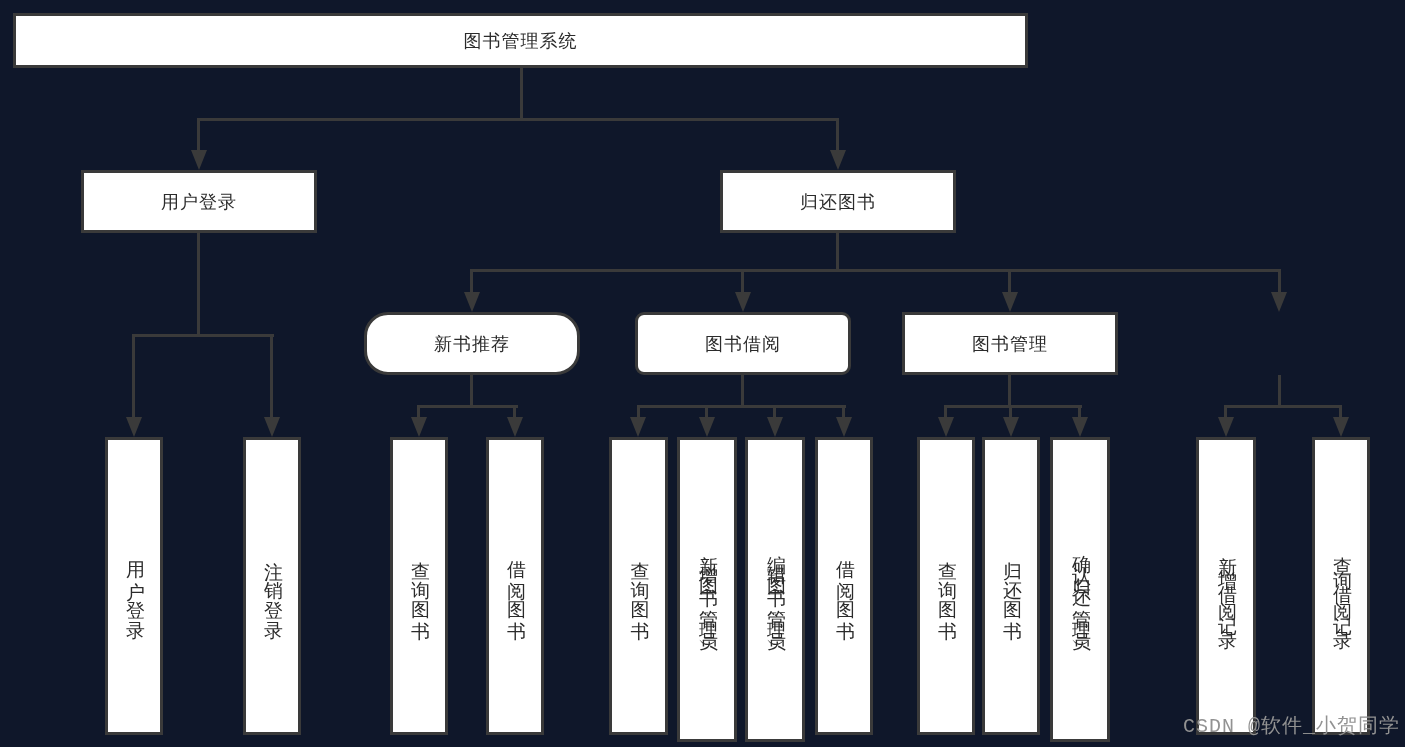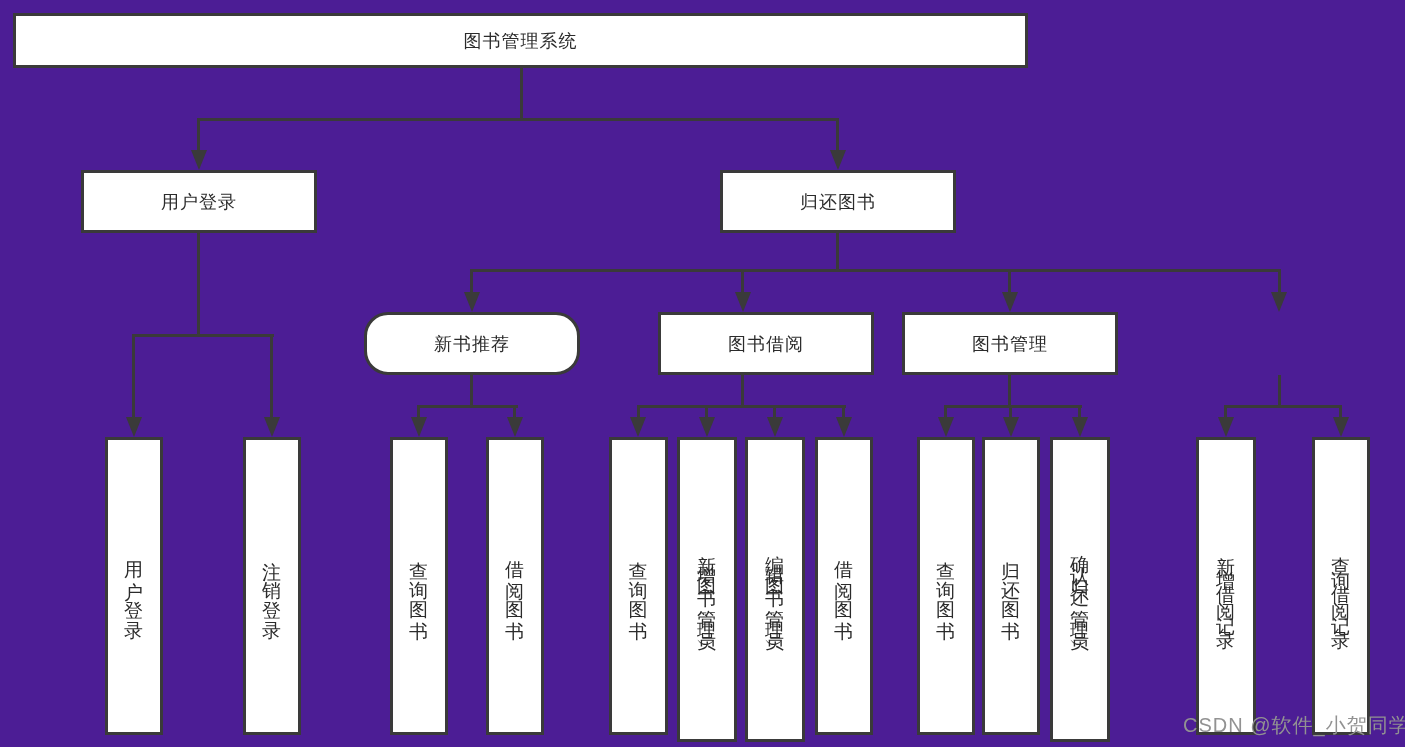--- a/index.html
+++ b/index.html
@@ -1,18 +1,18 @@
 <!DOCTYPE html>
 <html><head>
 <meta charset="utf-8">
 <style>
   html,body{margin:0;padding:0;background:#ffffff;}
   .canvas{
-    position:relative;width:1405px;height:747px;background:#4c1d95;
-    font-family:Liberation Sans, sans-serif;overflow:hidden;
+    position:relative;width:1405px;height:747px;background:#0f172a;
+    font-family:Liberation Mono, monospace;overflow:hidden;
   }
   .box{
     position:absolute;border:3px solid #3a3a3a;background:#ffffff;
     display:flex;align-items:center;justify-content:center;
     color:#2b2b2b;box-sizing:border-box;
   }
   .hlabel{font-size:18px;letter-spacing:1px;white-space:nowrap;}
   .vtext{
     writing-mode:vertical-rl;text-orientation:mixed;
     font-size:19px;color:#2b2b2b;line-height:1;white-space:nowrap;
@@ -60,21 +60,21 @@
   <div class="ln" style="left:470px;top:269px;width:3px;height:23px;"></div>
   <div class="arw" style="left:464px;top:292px;"></div>
   <div class="ln" style="left:741px;top:269px;width:3px;height:23px;"></div>
   <div class="arw" style="left:735px;top:292px;"></div>
   <div class="ln" style="left:1008px;top:269px;width:3px;height:23px;"></div>
   <div class="arw" style="left:1002px;top:292px;"></div>
   <div class="ln" style="left:1278px;top:269px;width:3px;height:23px;"></div>
   <div class="arw" style="left:1271px;top:292px;"></div>
 
   <div class="box hlabel" style="left:364px;top:312px;width:216px;height:63px;border-radius:24px;">新书推荐</div>
-  <div class="box hlabel" style="left:658px;top:312px;width:216px;height:63px;">图书借阅</div>
+  <div class="box hlabel" style="left:635px;top:312px;width:216px;height:63px;border-radius:9px;">图书借阅</div>
   <div class="box hlabel" style="left:902px;top:312px;width:216px;height:63px;">图书管理</div>
 
   <div class="ln" style="left:470px;top:375px;width:3px;height:33px;"></div>
   <div class="ln" style="left:418px;top:405px;width:100px;height:3px;"></div>
   <div class="ln" style="left:417px;top:405px;width:3px;height:14px;"></div>
   <div class="arw" style="left:411px;top:417px;"></div>
   <div class="ln" style="left:513px;top:405px;width:3px;height:14px;"></div>
   <div class="arw" style="left:507px;top:417px;"></div>
 
   <div class="ln" style="left:741px;top:375px;width:3px;height:33px;"></div>

